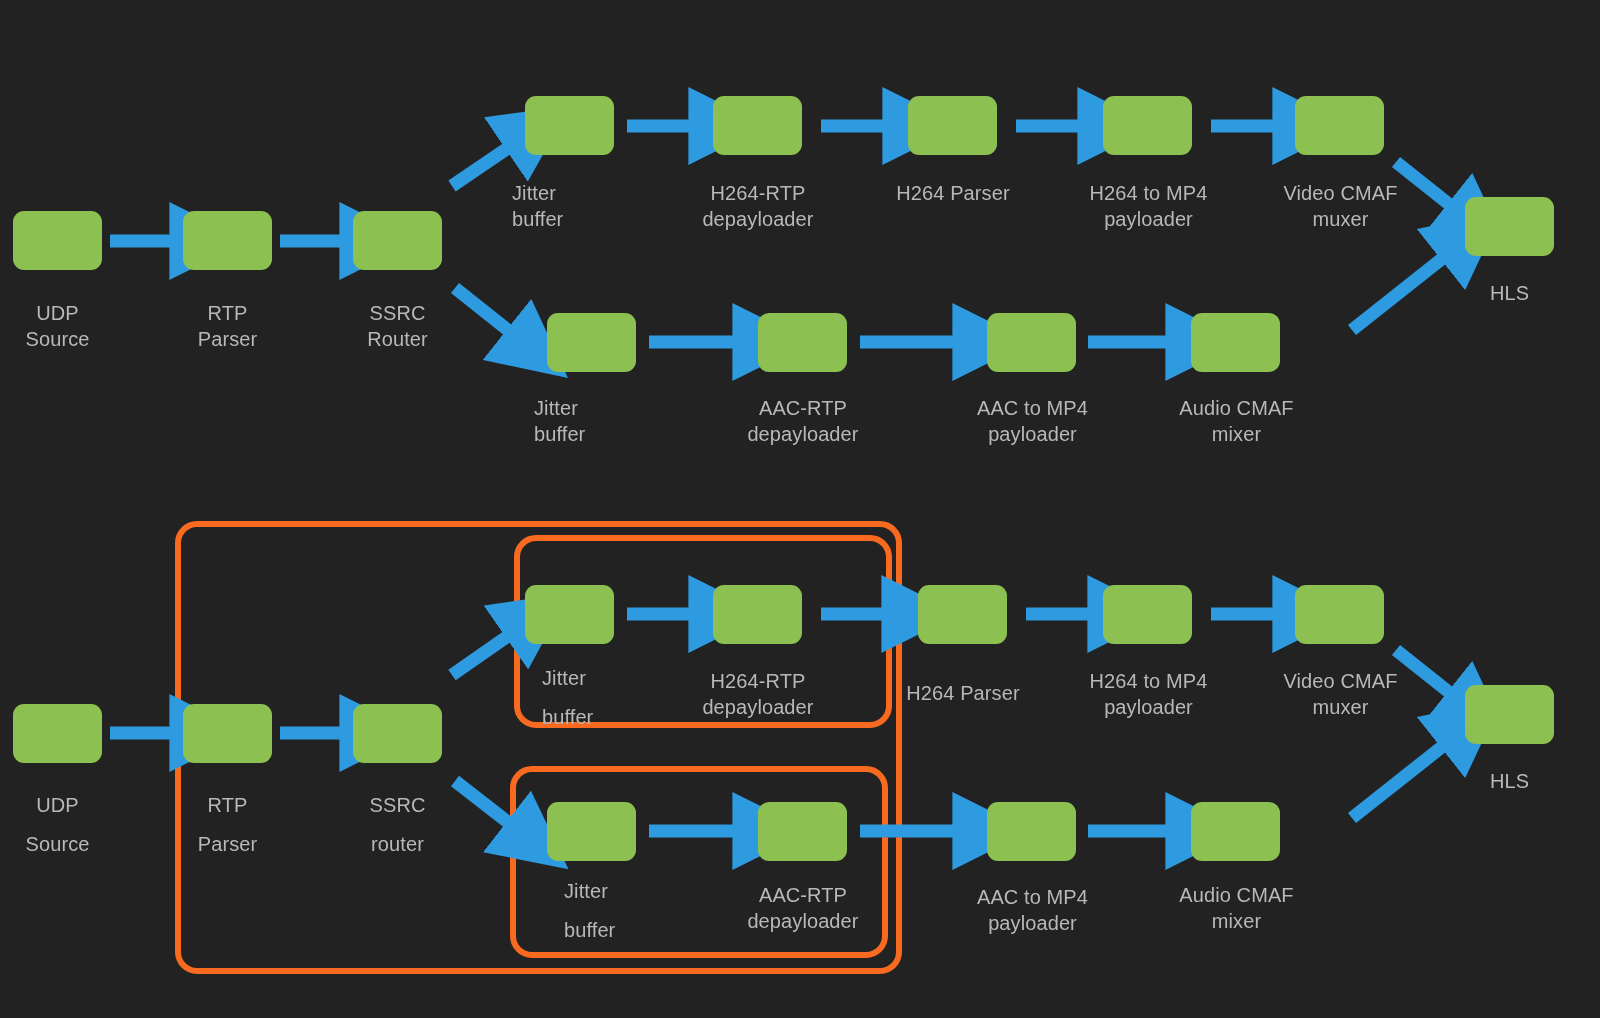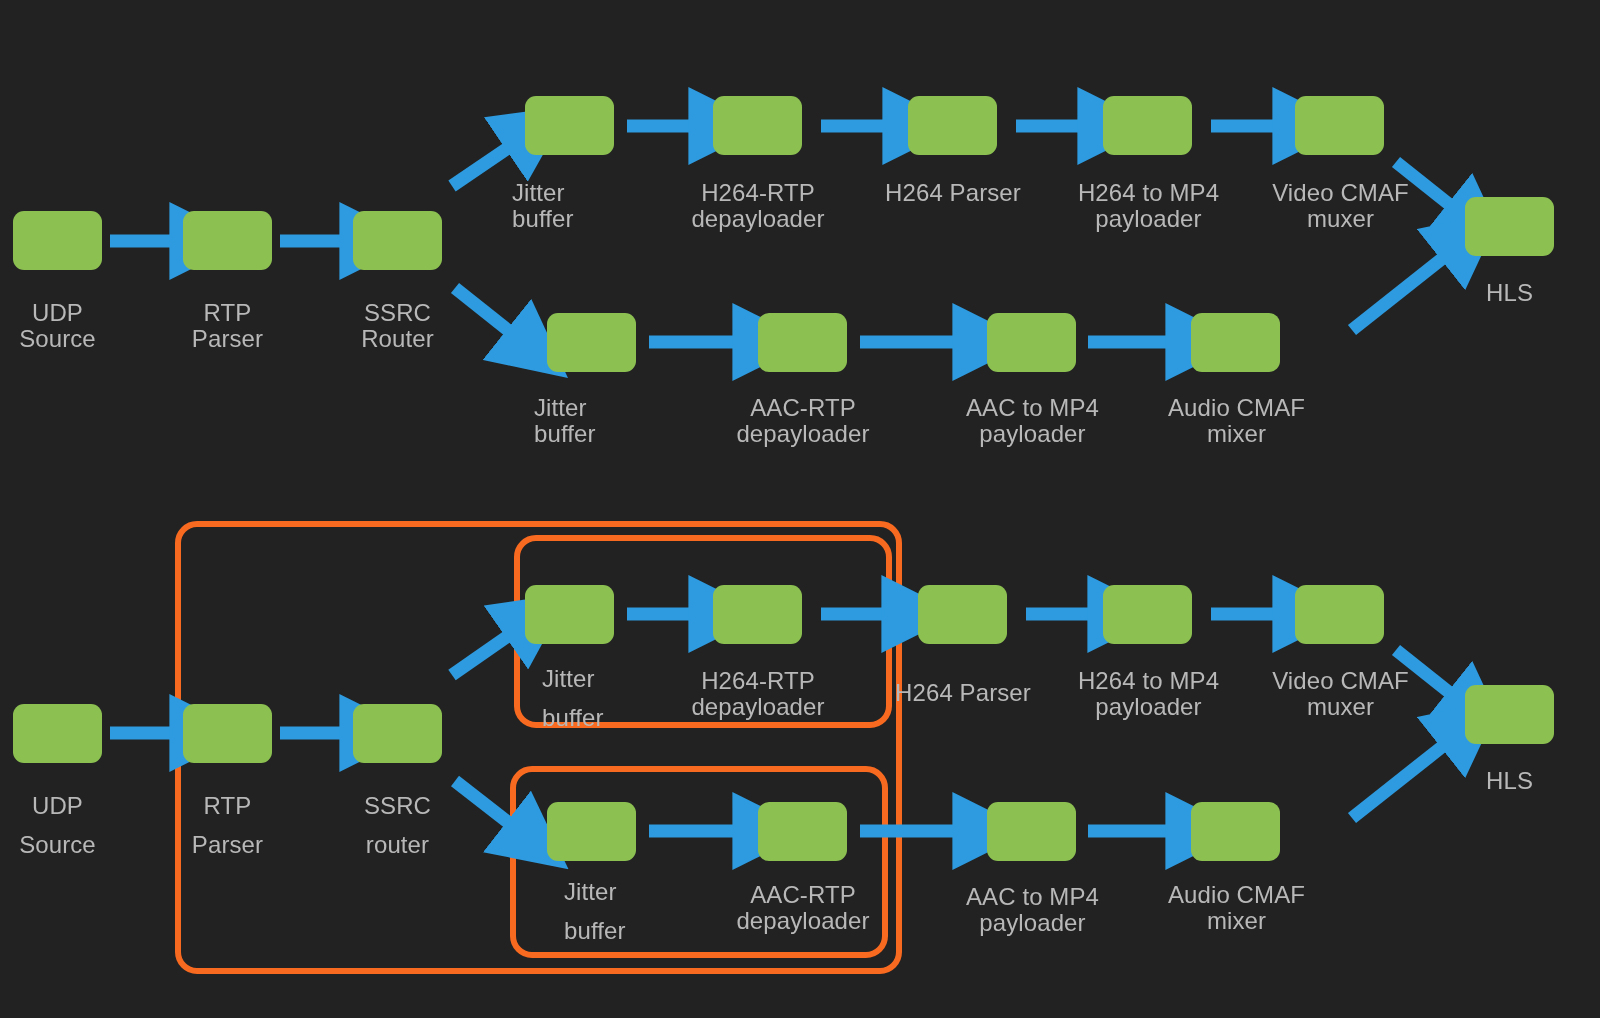--- a/index.html
+++ b/index.html
@@ -12,21 +12,21 @@
   #stage{ position:relative; width:1600px; height:1018px; }
 
   .node{
     position:absolute;
     background:#8CC152;
     border-radius:11px;
   }
   .node-label{
     position:absolute;
     color:#b8b8b8;
-    font-size:24px;
+    font-size:20px;
     text-align:center;
     line-height:26px;
     white-space:pre-line;
     letter-spacing:0.1px;
   }
   .node-label.wide{ line-height:39px; }
 
   .arrow-svg{ position:absolute; overflow:visible; pointer-events:none; }
 
   .hl-box{

